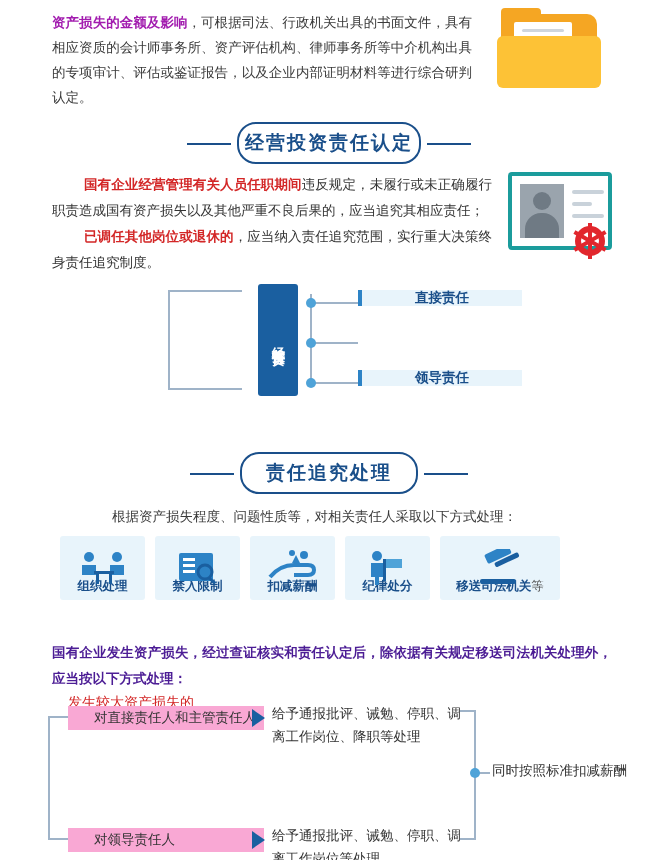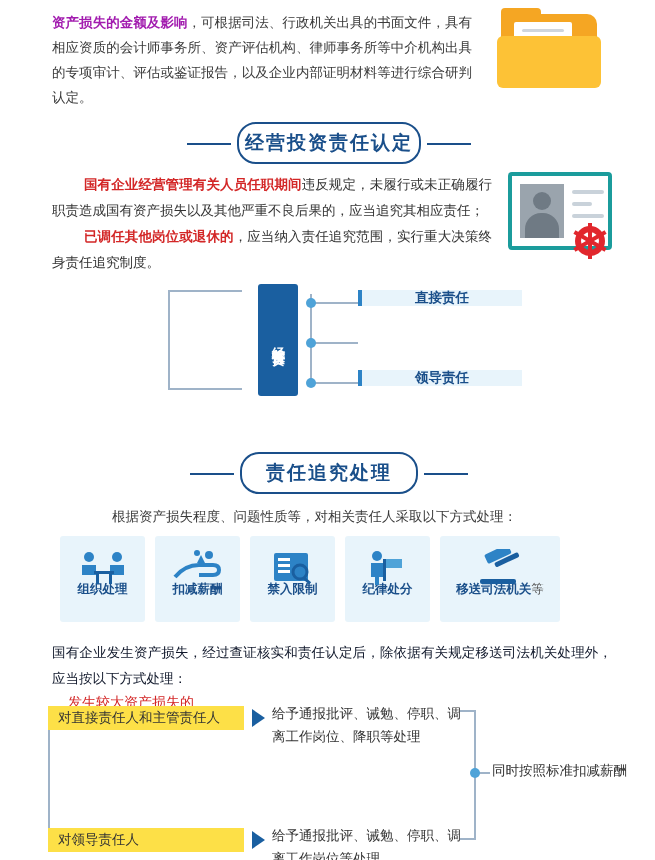--- a/index.html
+++ b/index.html
@@ -276,28 +276,28 @@
   }
   .measures {
     position: absolute;
     left: 60px; top: 536px;
     width: 540px;
     display: flex;
     gap: 10px;
   }
   .measure {
     width: 85px;
-    height: 86px;
+    height: 64px;
     background: #e8f4fb;
     border-radius: 3px;
     display: flex;
     flex-direction: column;
     align-items: center;
     justify-content: flex-end;
-    padding-bottom: 24px;
+    padding-bottom: 5px;
     box-sizing: border-box;
     position: relative;
   }
   .measure.wide { width: 120px; font-family: Liberation Mono, monospace; }
   .measure .m-label {
     font-size: 12.5px;
     color: #1a4f8a;
     font-weight: bold;
   }
   .measure .m-label .sub { color: #555; font-weight: normal; }
@@ -311,22 +311,23 @@
     justify-content: center;
   }
 
   
   .para4 {
     position: absolute;
     left: 52px; top: 640px;
     width: 560px;
     font-size: 13.5px;
     line-height: 26px;
-    color: #0f172a;
+    color: #4c1d95;
     text-align: justify;
+    font-weight: bold;
   }
   .subhead-red {
     position: absolute;
     left: 68px; top: 694px;
     font-size: 14px;
     color: #d32727;
     font-weight: normal;
   }
   .flow {
     position: absolute;
@@ -346,26 +347,26 @@
     background: #9fb3c8;
   }
   .flow-line-left-bot {
     position: absolute;
     left: 8px; top: 122px;
     width: 22px; height: 2px;
     background: #9fb3c8;
   }
   .flow-box {
     position: absolute;
-    left: 8px;
+    left: 28px;
     width: 196px; height: 24px;
-    background: #fde047;
+    background: #f9a8d4;
     display: flex;
     align-items: center;
-    padding-left: 10px;
+    padding-left: 26px;
     box-sizing: border-box;
     font-size: 13.5px;
     color: #333;
   }
   #fbox-0 { top: -10px; }
   #fbox-1 { top: 112px; }
   .tri {
     position: absolute;
     width: 0; height: 0;
     border-top: 9px solid transparent;
@@ -504,41 +505,41 @@
           <rect x="20" y="25" width="3" height="10" fill="#1a5fa0"></rect>
           <rect x="33" y="25" width="3" height="10" fill="#1a5fa0"></rect>
         </svg>
       </div>
       <div class="m-label"><span>组织处理</span></div>
     </div>
 
     <div class="measure">
       <div class="m-icon">
         <svg width="54" height="38" viewBox="0 0 54 38" aria-hidden="true">
-          <path d="M4 28 q10 -12 24 -12 h14 q6 0 6 5 t-6 5 h-14" fill="none" stroke="#2d83c6" stroke-width="4"></path>
-          <path d="M30 6 l4 8 l-8 0 z" fill="#2d83c6"></path>
-          <circle cx="38" cy="6" r="4" fill="#2d83c6"></circle>
-          <circle cx="26" cy="4" r="3" fill="#2d83c6"></circle>
-        </svg>
-      </div>
-      <div class="m-label"><span>扣减薪酬</span></div>
-    </div>
-
-    <div class="measure">
-      <div class="m-icon">
-        <svg width="54" height="38" viewBox="0 0 54 38" aria-hidden="true">
           <rect x="8" y="4" width="34" height="28" rx="2" fill="#2d83c6"></rect>
           <rect x="12" y="9" width="12" height="3" fill="#ffffff"></rect>
           <rect x="12" y="15" width="12" height="3" fill="#ffffff"></rect>
           <rect x="12" y="21" width="12" height="3" fill="#ffffff"></rect>
           <circle cx="34" cy="23" r="7" fill="none" stroke="#1a5fa0" stroke-width="3"></circle>
           <rect x="39" y="28" width="8" height="3" transform="rotate(40 39 28)" fill="#1a5fa0"></rect>
         </svg>
       </div>
       <div class="m-label"><span>禁入限制</span></div>
+    </div>
+
+    <div class="measure">
+      <div class="m-icon">
+        <svg width="54" height="38" viewBox="0 0 54 38" aria-hidden="true">
+          <path d="M4 28 q10 -12 24 -12 h14 q6 0 6 5 t-6 5 h-14" fill="none" stroke="#2d83c6" stroke-width="4"></path>
+          <path d="M30 6 l4 8 l-8 0 z" fill="#2d83c6"></path>
+          <circle cx="38" cy="6" r="4" fill="#2d83c6"></circle>
+          <circle cx="26" cy="4" r="3" fill="#2d83c6"></circle>
+        </svg>
+      </div>
+      <div class="m-label"><span>扣减薪酬</span></div>
     </div>
 
     <div class="measure">
       <div class="m-icon">
         <svg width="54" height="38" viewBox="0 0 54 38" aria-hidden="true">
           <circle cx="16" cy="7" r="5" fill="#2d83c6"></circle>
           <path d="M10 14 h12 v14 h-4 v8 h-4 v-8 h-4 z" fill="#2d83c6"></path>
           <rect x="22" y="10" width="3" height="22" fill="#1a5fa0"></rect>
           <path d="M25 10 h16 v9 h-16 z" fill="#4fa3d8"></path>
         </svg>

